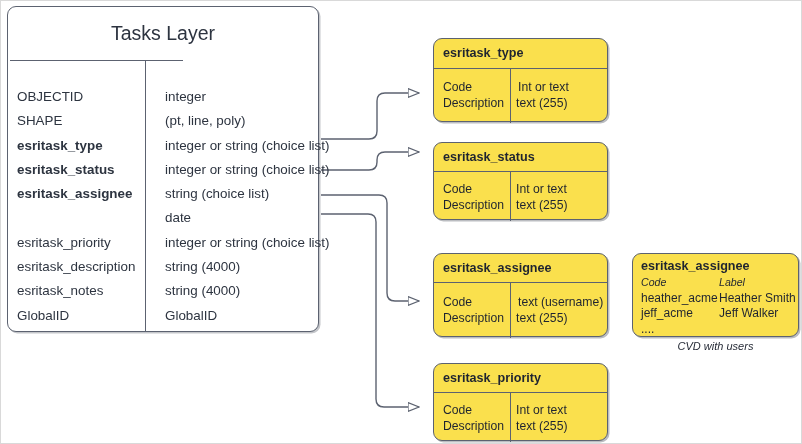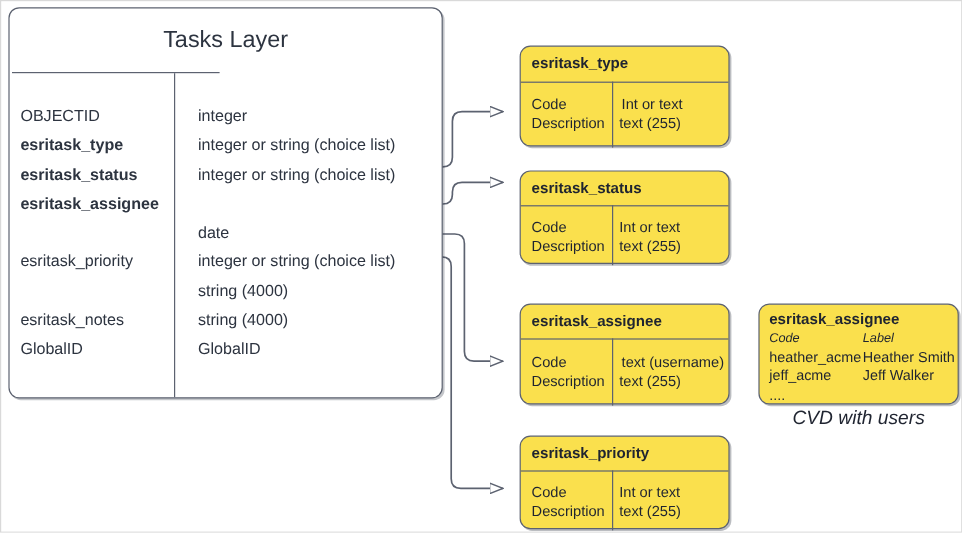--- a/index.html
+++ b/index.html
@@ -25,21 +25,21 @@
     width: 802px;
     height: 444px;
     pointer-events: none;
   }
 
   
   .entity-main {
     position: absolute;
     left: 6px;
     top: 5px;
-    width: 362px;
+    width: 312px;
     height: 326px;
     background: #ffffff;
     border: 1.4px solid #5c6270;
     border-radius: 9px;
     box-sizing: border-box;
     box-shadow: 1.5px 1.5px 0 rgba(60,65,78,0.30);
   }
   .entity-main-title {
     position: absolute;
     left: 0;
@@ -178,21 +178,21 @@
   .cvd-head .cvd-c2 {
     font-style: italic;
     font-size: 10.6px;
   }
   .cvd-caption {
     position: absolute;
     left: 631px;
     top: 339px;
     width: 167px;
     text-align: center;
-    font-size: 16px;
+    font-size: 11px;
     font-style: italic;
     color: #1f2430;
   }
 </style>
 </head>
 <body>
 
 <div id="canvas">
 
   <svg id="wires" viewBox="0 0 802 444" xmlns="http://www.w3.org/2000/svg">
@@ -216,39 +216,45 @@
   <div class="entity-main">
     <div class="entity-main-title">Tasks Layer</div>
     <div class="entity-main-headrule"></div>
     <div class="entity-main-colrule"></div>
 
     <div class="field-rows">
       <div class="field-row">
         <span class="field-name">OBJECTID</span>
         <span class="field-type">integer</span>
       </div>
+      <div class="field-row">
+        <span class="field-name">SHAPE</span>
+        <span class="field-type">(pt, line, poly)</span>
+      </div>
       <div class="field-row key">
         <span class="field-name">esritask_type</span>
         <span class="field-type">integer or string (choice list)</span>
       </div>
       <div class="field-row key">
         <span class="field-name">esritask_status</span>
         <span class="field-type">integer or string (choice list)</span>
       </div>
       <div class="field-row key">
         <span class="field-name">esritask_assignee</span>
+        <span class="field-type">string (choice list)</span>
       </div>
       <div class="field-row">
         <span class="field-type">date</span>
       </div>
       <div class="field-row">
         <span class="field-name">esritask_priority</span>
         <span class="field-type">integer or string (choice list)</span>
       </div>
       <div class="field-row">
+        <span class="field-name">esritask_description</span>
         <span class="field-type">string (4000)</span>
       </div>
       <div class="field-row">
         <span class="field-name">esritask_notes</span>
         <span class="field-type">string (4000)</span>
       </div>
       <div class="field-row">
         <span class="field-name">GlobalID</span>
         <span class="field-type">GlobalID</span>
       </div>

